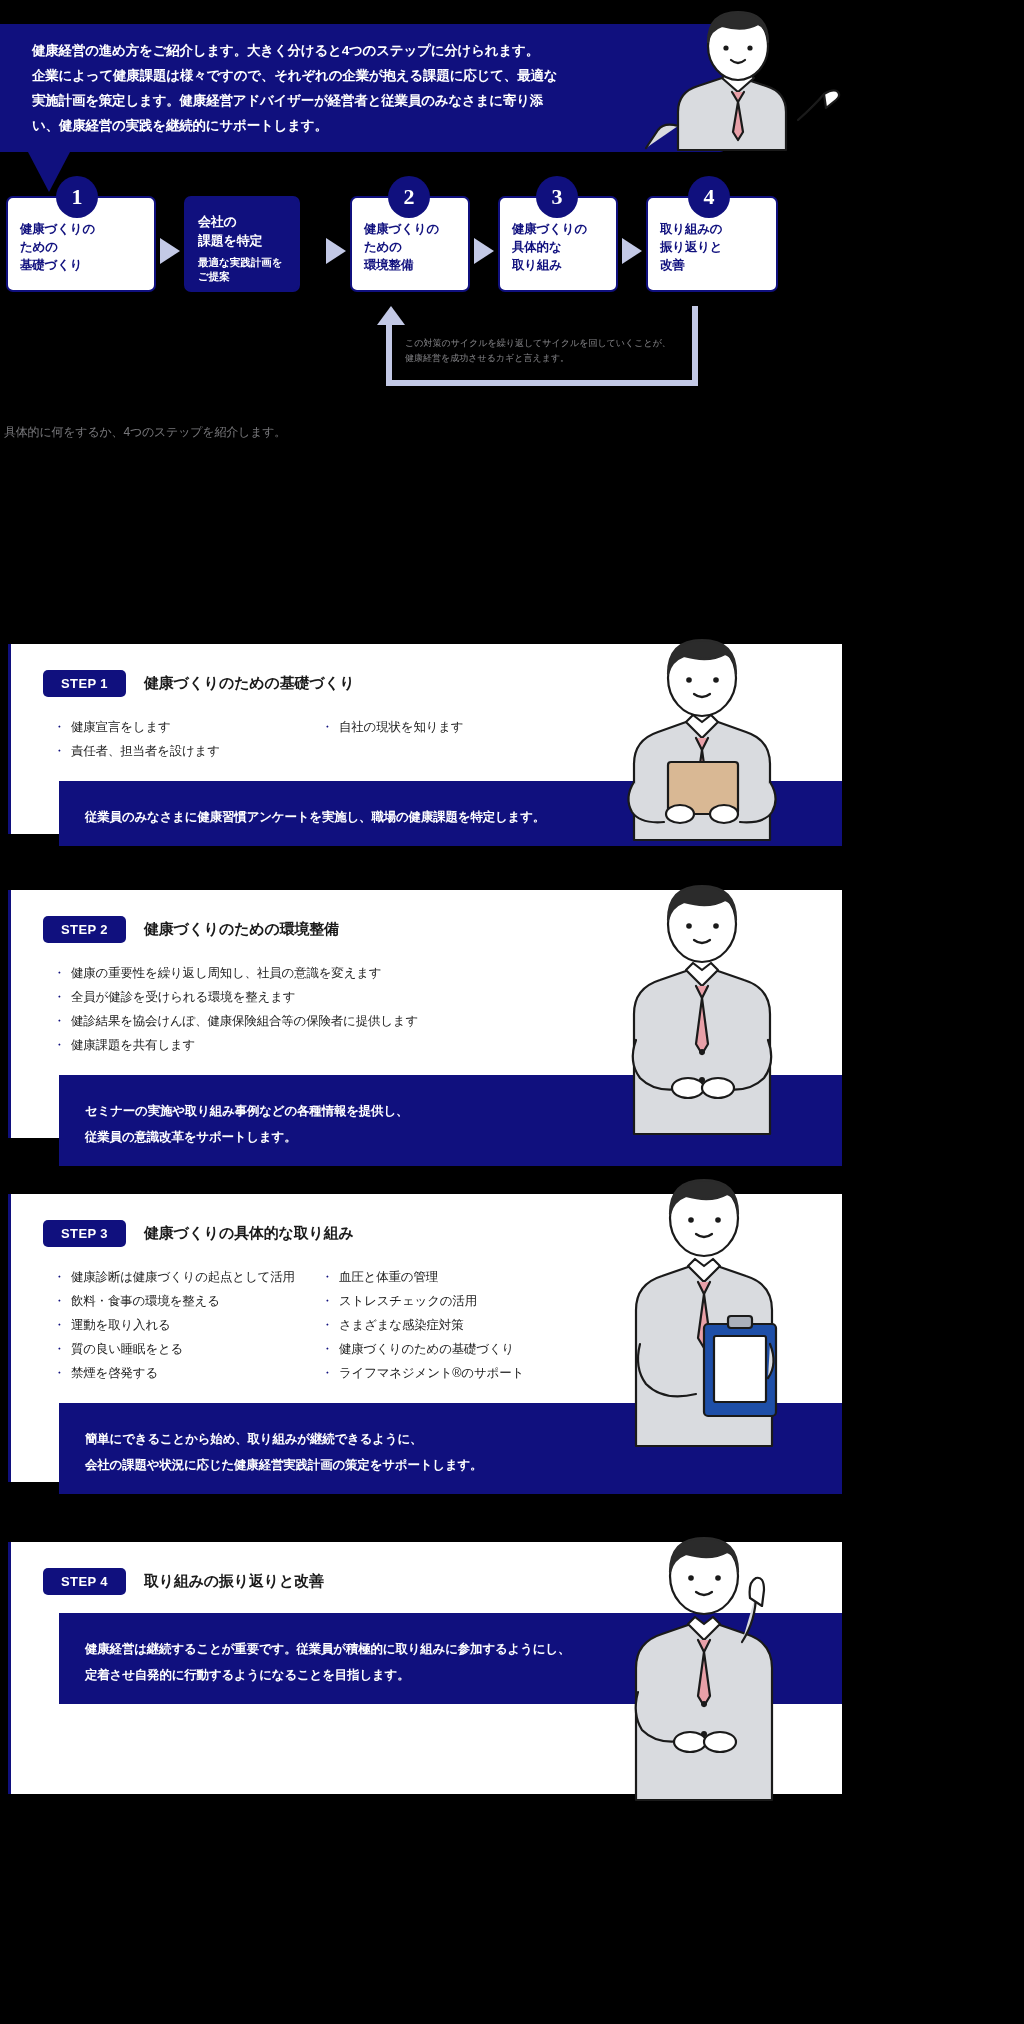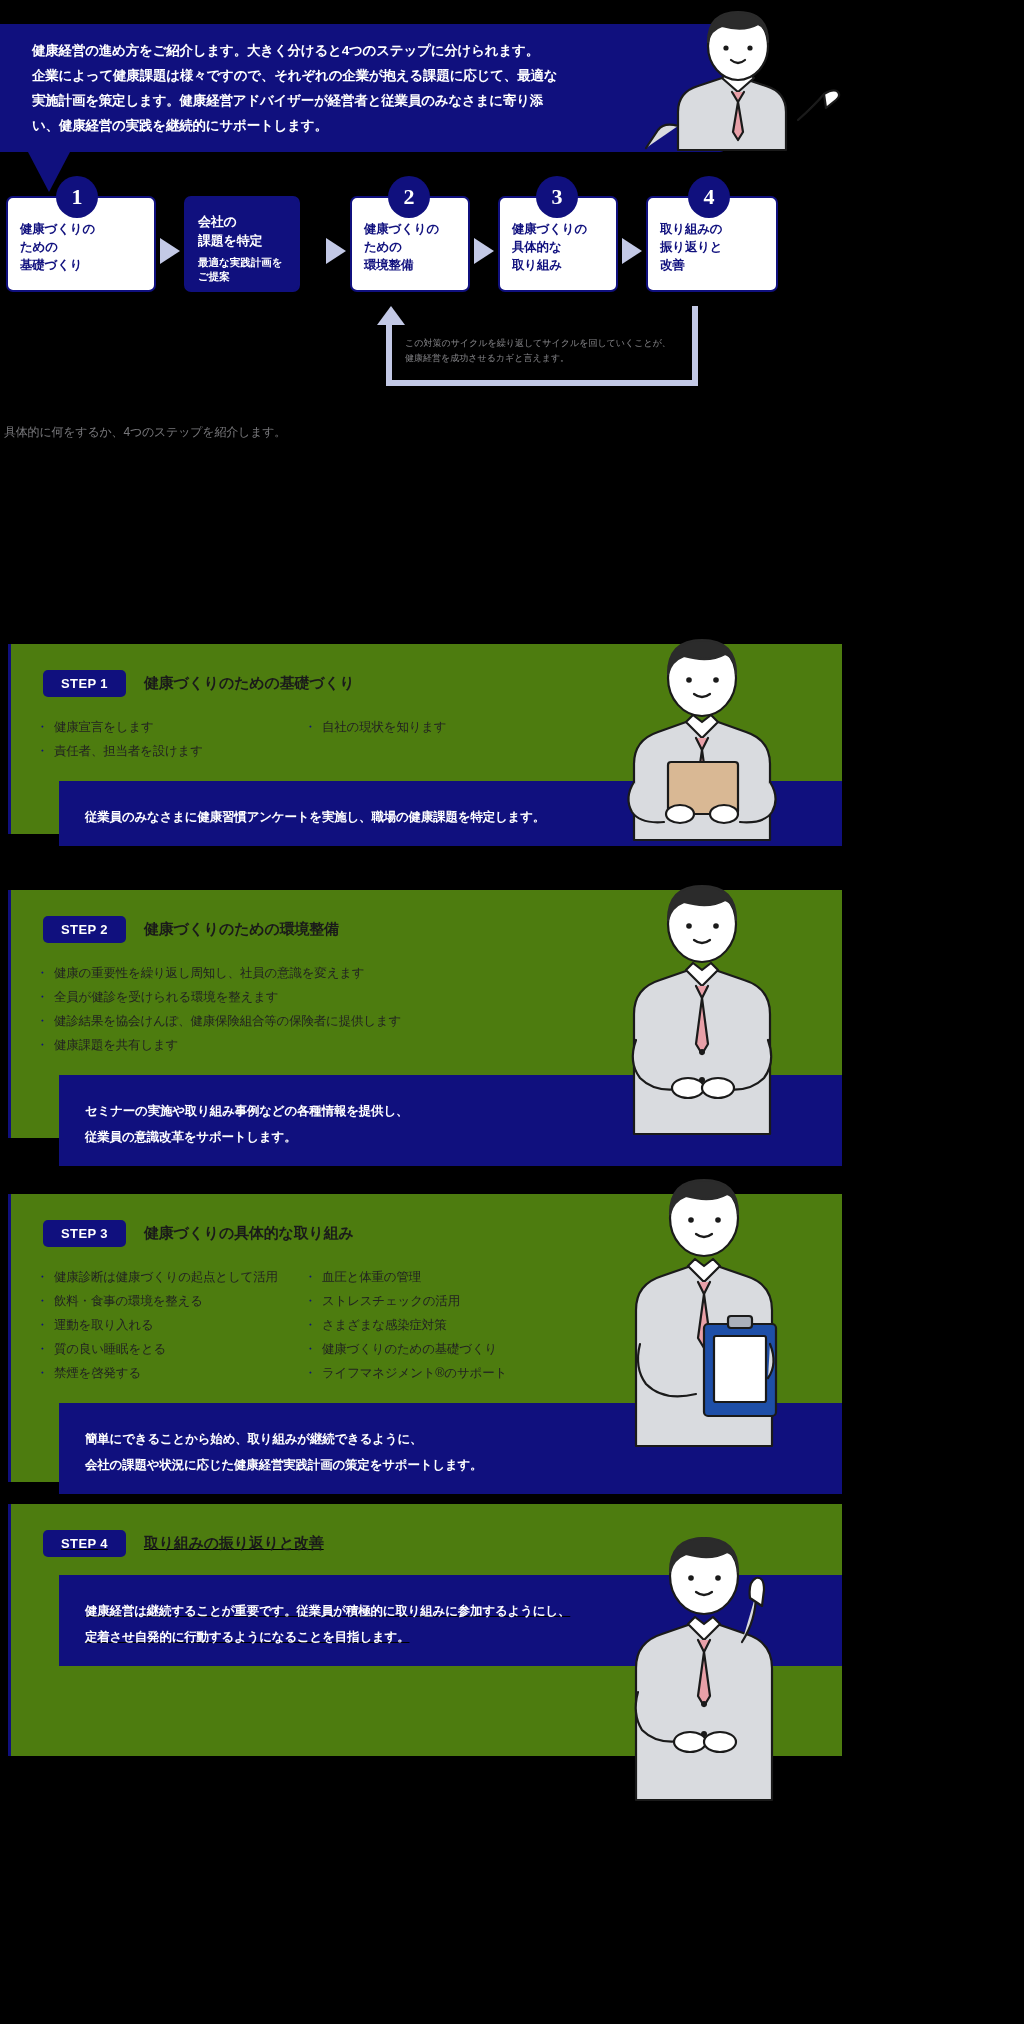--- a/index.html
+++ b/index.html
@@ -76,31 +76,31 @@
 
   
   #lead {
     position:absolute; left:4px; top:424px; width:600px;
     color:#d8d8de; font-size:12px; opacity:.55; letter-spacing:-0.2px;
   }
 
   
   .panel {
     position:absolute; left:8px; width:834px;
-    background:#4d7c0f; border-left:3px solid #10107e;
+    background:#ffffff; border-left:3px solid #10107e;
   }
   .step-head { display:flex; align-items:center; padding:26px 0 0 32px; }
   .step-badge {
     background:#10107e; color:#fff; font-size:13px; font-weight:700;
     padding:6px 18px; border-radius:5px; letter-spacing:.4px;
   }
   .step-title {
     margin-left:18px; color:#1a1a1a; font-size:15px; font-weight:700; letter-spacing:-0.2px;text-align:center;
   }
-  .bullets { padding:18px 0 0 27px; display:flex; }
+  .bullets { padding:18px 0 0 44px; display:flex; }
   .bullets .col { flex:0 0 auto; }
   .bullets .col.c1 { width:268px; }
   .bullets li {
     list-style:none; position:relative; padding-left:16px;
     color:#222; font-size:12.5px; line-height:24px; letter-spacing:-0.2px;
   }
   .bullets li::before {
     content:"・"; position:absolute; left:-2px; top:0; color:#10107e;
   }
   .bullets li .cont { display:block; padding-left:0; }
@@ -319,21 +319,21 @@
         <path d="M104 86 q8 6 16 0"></path>
         <rect x="112" y="176" width="72" height="92" rx="4" fill="#1e4fa8" stroke="#1a1a1a"></rect>
         <rect x="122" y="188" width="52" height="66" rx="2" fill="#ffffff" stroke="#1a1a1a"></rect>
         <rect x="136" y="168" width="24" height="12" rx="3" fill="#aab0bb" stroke="#1a1a1a"></rect>
         <path d="M48 196 q-6 24 6 40 q18 18 50 10" fill="#d9dbdf"></path>
         <path d="M178 196 q8 20 -2 34" fill="#d9dbdf"></path>
       </g>
     </svg>
   </div>
 
-  <div class="panel" style="top:1504px; height:252px;text-decoration:underline;">
+  <div class="panel" style="top:1542px; height:252px;">
     <div class="step-head">
       <span class="step-badge">STEP 4</span>
       <span class="step-title">取り組みの振り返りと改善</span>
     </div>
     <div class="band">
       <div>健康経営は継続することが重要です。従業員が積極的に取り組みに参加するようにし、</div>
       <div>定着させ自発的に行動するようになることを目指します。</div>
     </div>
   </div>
   <div class="figure" style="left:592px; top:1502px;">

